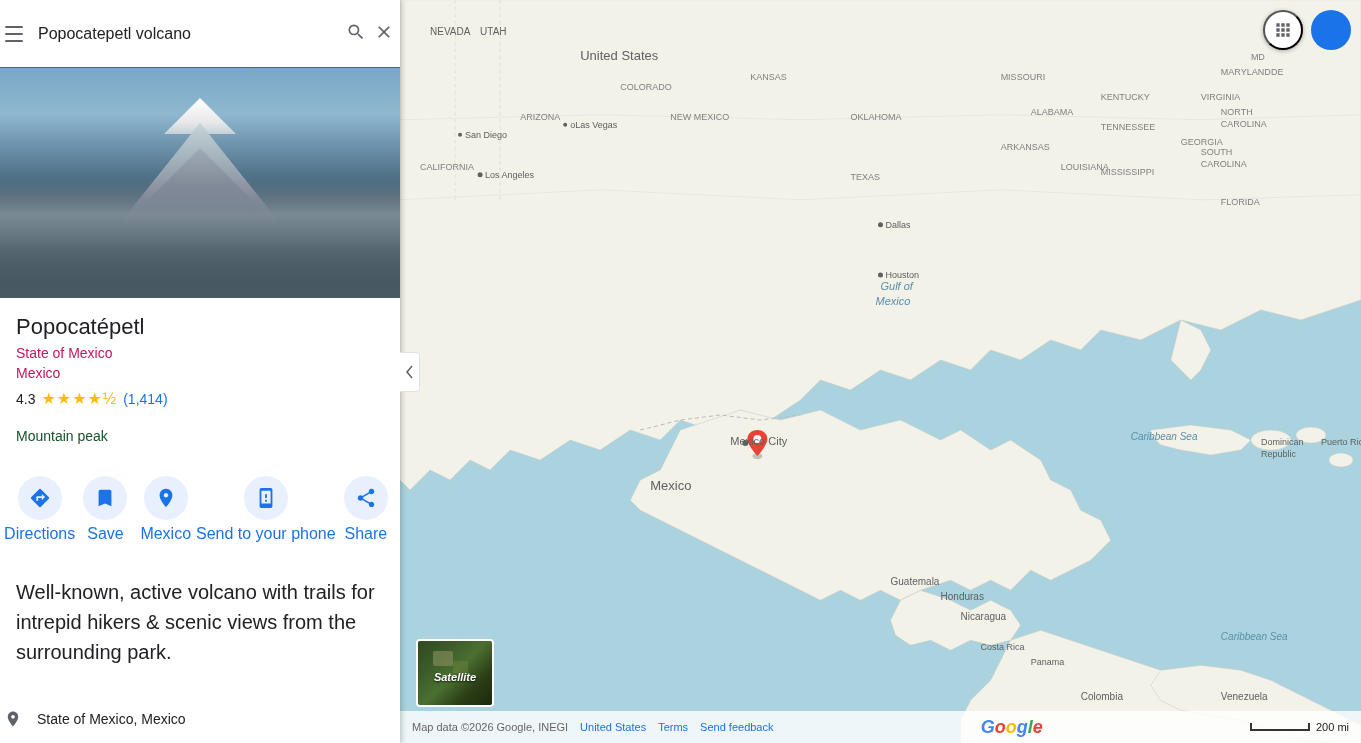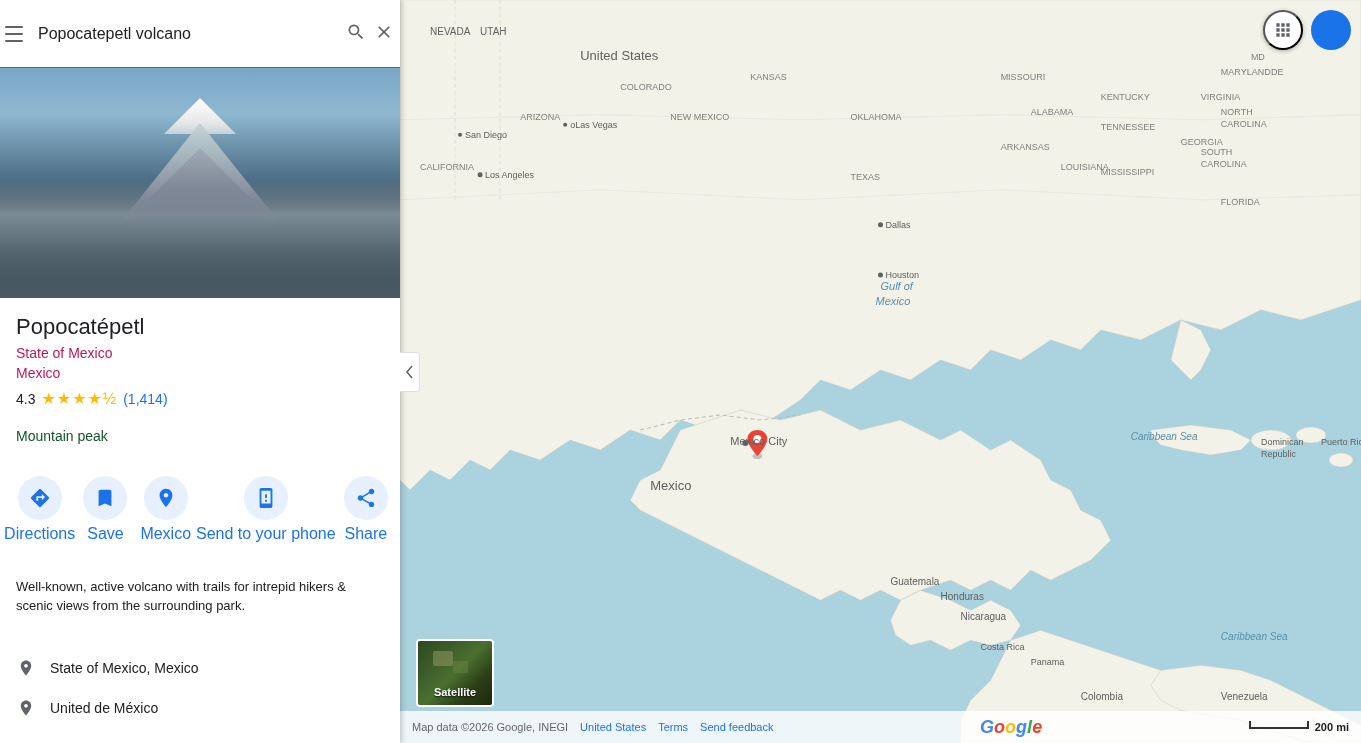--- a/index.html
+++ b/index.html
@@ -82,31 +82,31 @@
     .action-icon-circle {
       width: 44px; height: 44px; border-radius: 50%; background: #e8f0fe;
       display: flex; align-items: center; justify-content: center;
       color: #1a73e8; font-size: 20px;
     }
     .action-label { font-size: 16px; color: #1a73e8; text-align: left; line-height: 1.3; }
 
     
     #description {
       padding: 8px 16px 16px 16px;
-      font-size: 13px; color: #202124; line-height: 1.5;
+      font-size: 20px; color: #202124; line-height: 1.5;
       flex-shrink: 0;
     }
 
     
     #address-section {
       padding: 0 0 8px 0;
       flex-shrink: 0;
     }
     .address-item {
-      display: flex; align-items: center; padding: 10px 16px; gap: 14px;
+      display: flex; align-items: center; padding: 10px 3px; gap: 14px;
     }
     .address-icon {
       width: 20px; height: 20px; flex-shrink: 0; display: flex; align-items: center; justify-content: center;
     }
     .address-text { font-size: 14px; color: #202124; }
 
     
     #collapse-btn {
       position: absolute; top: 50%; left: 400px; transform: translateY(-50%);
       width: 20px; height: 40px; background: #fff; border: 1px solid #e0e0e0;
@@ -122,21 +122,21 @@
     #map-svg { width: 100%; height: 100%; }
 
     
     #map-bottom-bar {
       position: absolute; bottom: 0; left: 0; right: 0;
       height: 32px; display: flex; align-items: center; justify-content: space-between;
       padding: 0 12px; background: rgba(255,255,255,0.8);
       font-size: 11px; color: #202124;
     }
     #google-logo { font-size: 18px; color: #4285f4; font-weight: bold; font-style: italic; }
-    #scale-bar { display: flex; align-items: flex-start; gap: 6px; font-weight: bold; }
+    #scale-bar { display: flex; align-items: center; gap: 6px; }
     #scale-line { width: 60px; height: 8px; border: 2px solid #333; border-top: none; }
 
     
     #satellite-thumb {
       position: absolute; bottom: 36px; left: 16px;
       width: 78px; height: 68px; border-radius: 4px; overflow: hidden;
       border: 2px solid #fff; cursor: pointer;
     }
     #satellite-label {
       position: absolute; bottom: 4px; left: 50%; transform: translateX(-50%);
@@ -422,21 +422,21 @@
     </button>
     <div id="user-avatar"></div>
   </div>
 
   
   <div id="satellite-thumb">
     <div style="width:100%;height:100%;background:linear-gradient(135deg,#2d4a1e,#3a5a28,#4a7030,#2a3d15,#1a2a0e);position:relative;">
       <div style="position:absolute;top:10px;left:15px;width:20px;height:15px;background:#8a9060;opacity:0.6;border-radius:2px;"></div>
       <div style="position:absolute;top:20px;left:35px;width:15px;height:12px;background:#6a8040;opacity:0.5;border-radius:1px;"></div>
     </div>
-    <span id="satellite-label" style="position:absolute;bottom:7px;left:50%;transform:translateX(-50%);font-size:11px;font-weight:bold;color:#fff;text-shadow:0 1px 2px rgba(0,0,0,0.8);white-space:nowrap;">Satellite</span>
+    <span id="satellite-label" style="position:absolute;bottom:22px;left:50%;transform:translateX(-50%);font-size:11px;font-weight:bold;color:#fff;text-shadow:0 1px 2px rgba(0,0,0,0.8);white-space:nowrap;font-style:italic;">Satellite</span>
   </div>
 
   
   <div id="map-bottom-bar">
     <div style="display:flex;gap:12px;align-items:center;">
       <span style="color:#666;font-size:11px;">Map data ©2026 Google, INEGI</span>
       <span style="color:#1a73e8;cursor:pointer;font-size:11px;">United States</span>
       <span style="color:#1a73e8;cursor:pointer;font-size:11px;">Terms</span>
       <span style="color:#1a73e8;cursor:pointer;font-size:11px;">Send feedback</span>
     </div>

